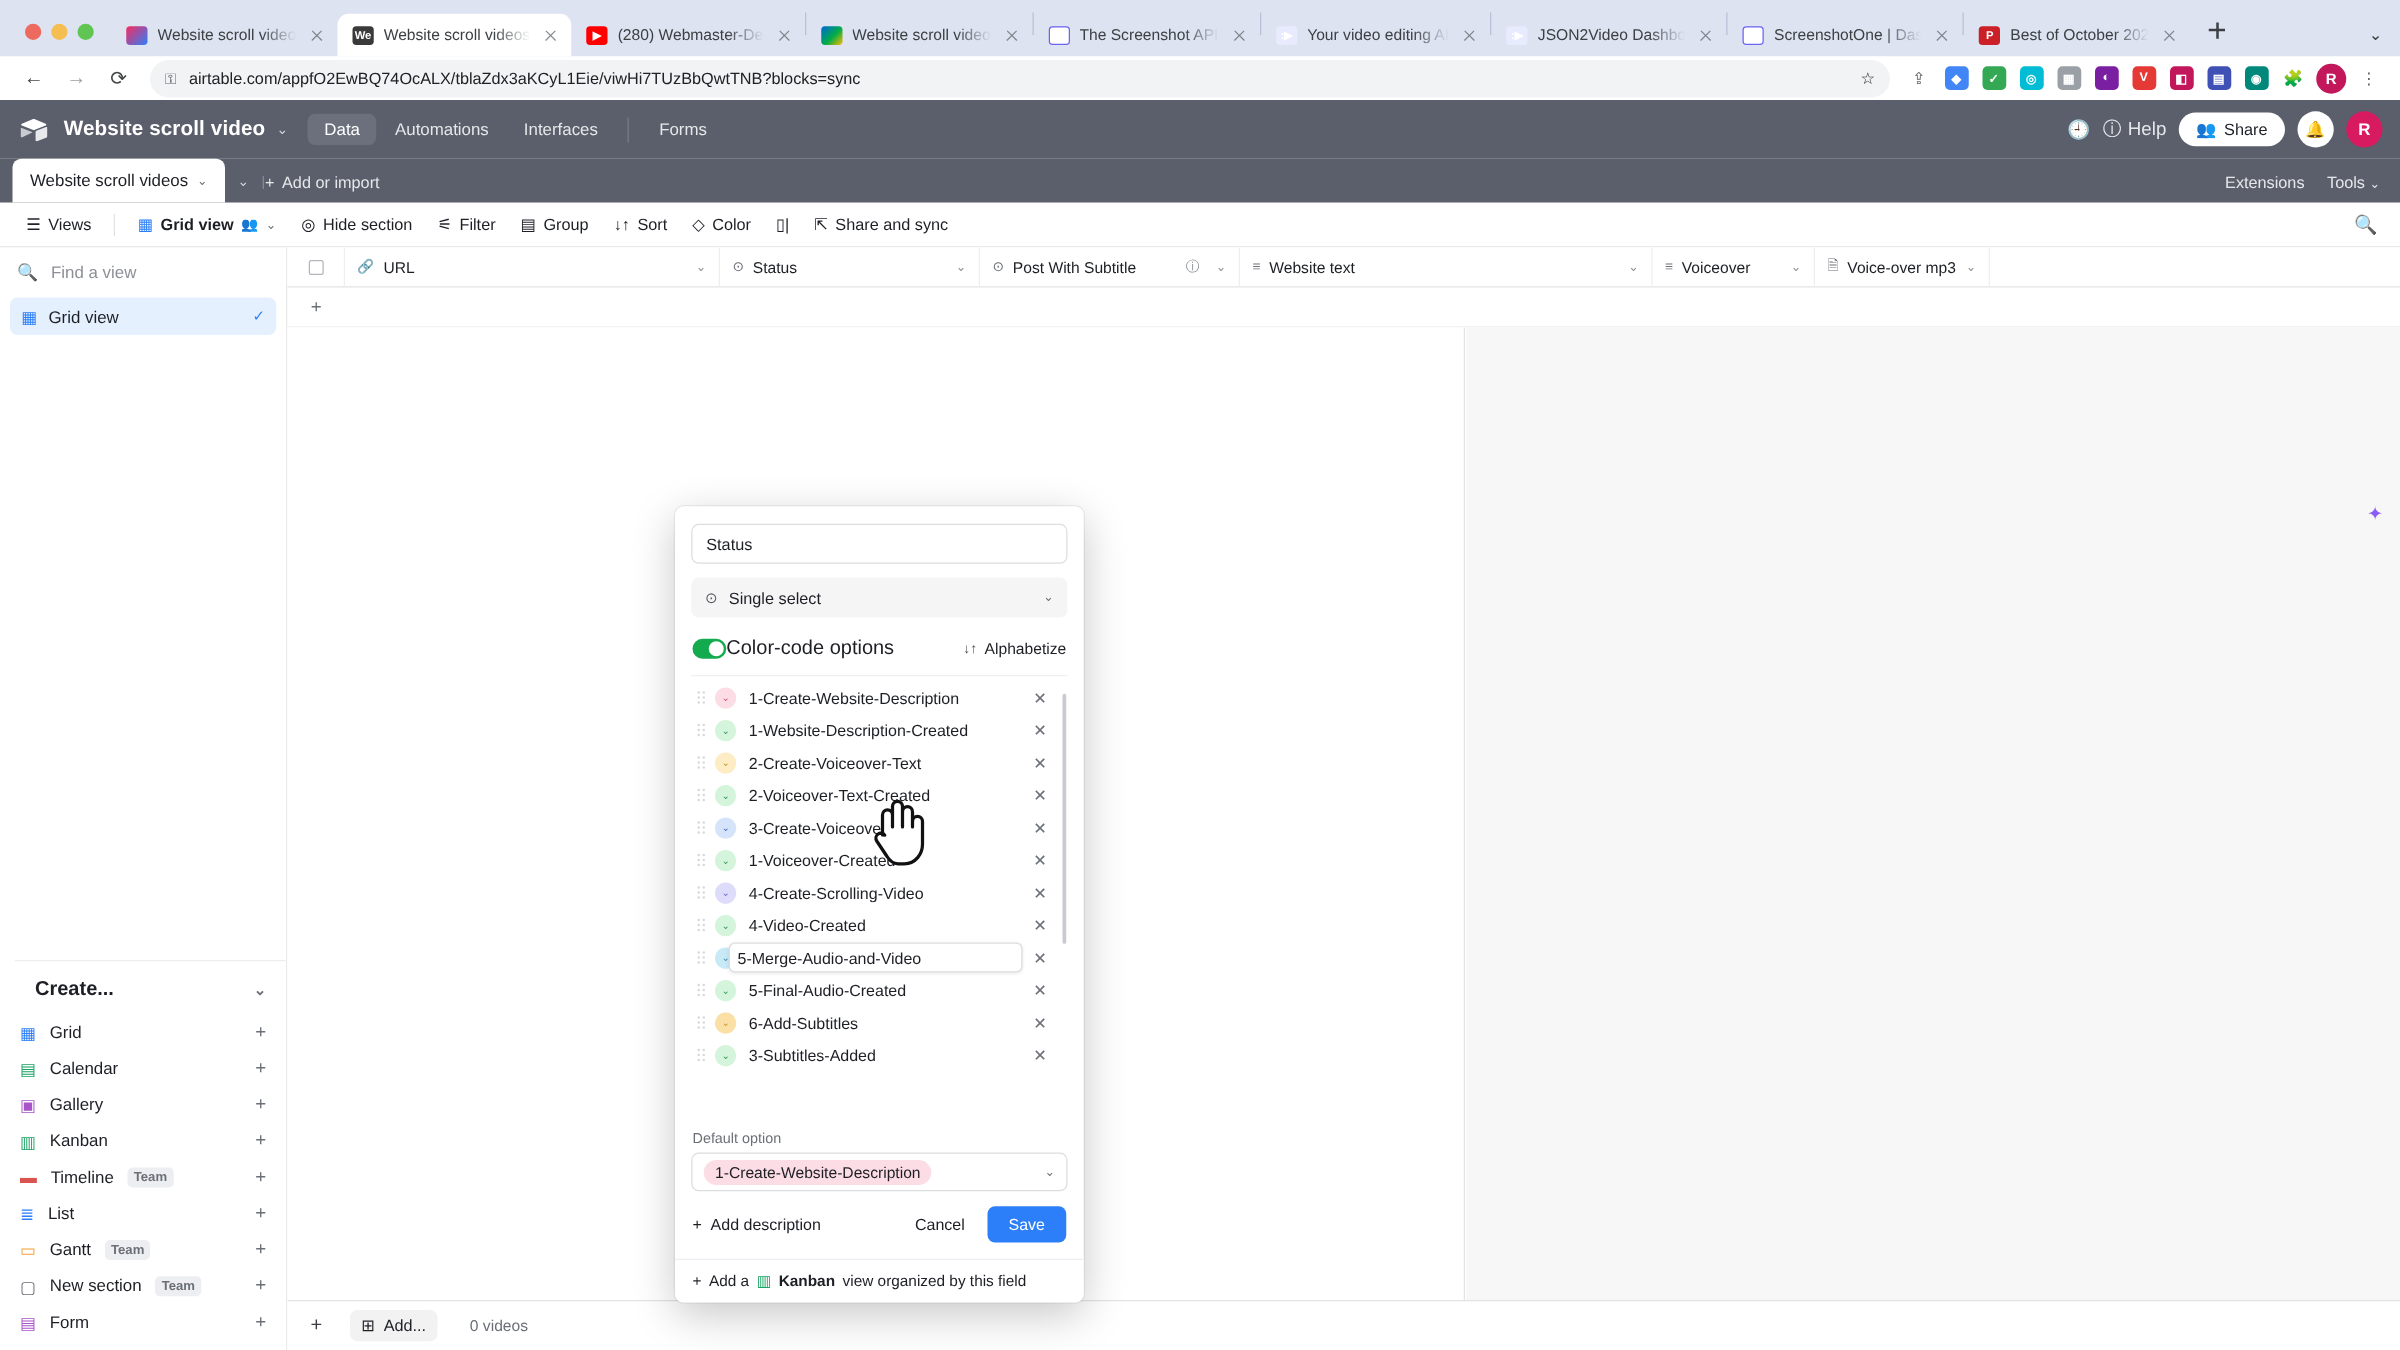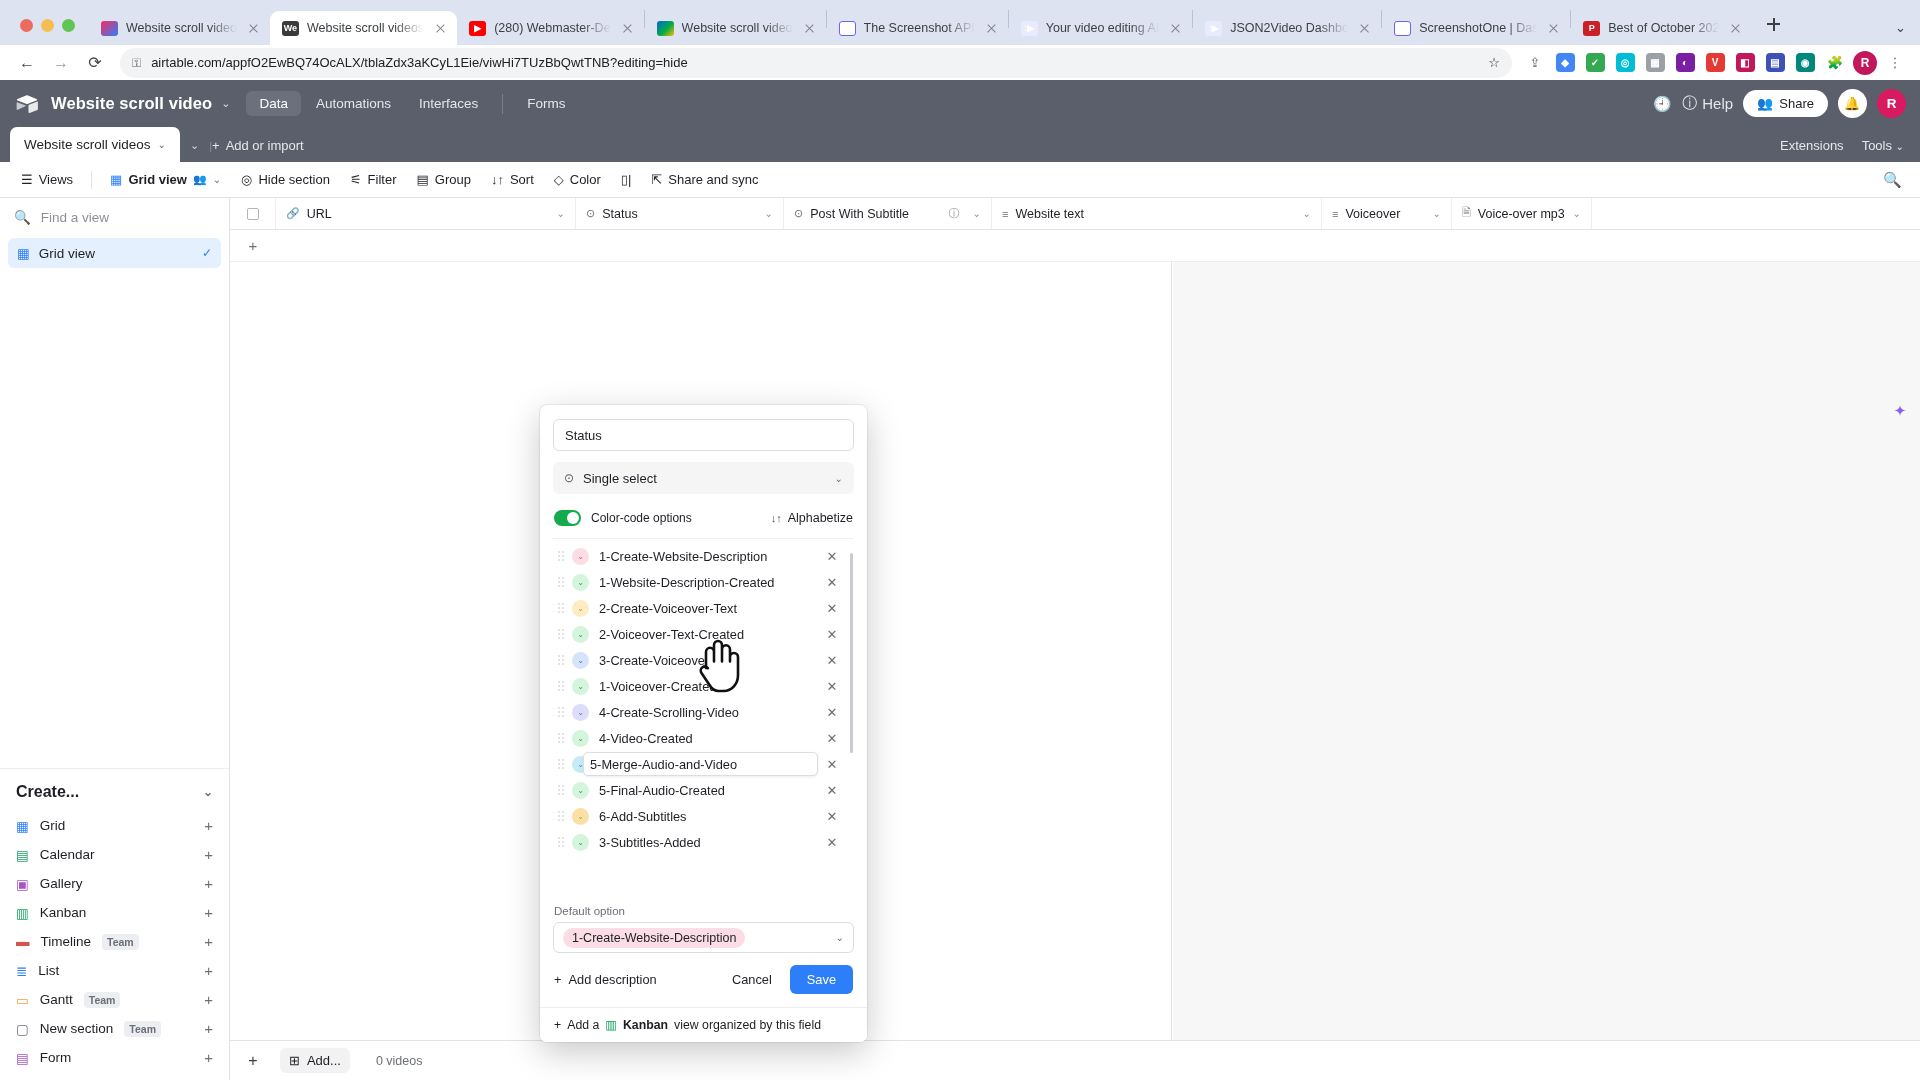--- a/index.html
+++ b/index.html
@@ -93,21 +93,21 @@
   .tool-right { margin-left: auto; padding-right: 6px; color: #4d4f55; font-size: 15px; }
 
   .at-body { flex: 1 1 auto; display: flex; min-height: 0; position: relative; }
 
   
   .sidebar { width: 230px; flex: 0 0 230px; border-right: 1px solid #e3e3e5; display: flex; flex-direction: column; background: #fff; }
   .sb-search { display: flex; align-items: center; gap: 10px; padding: 11px 14px; font-size: 13.5px; color: #8c8f96; }
   .sb-view { display: flex; align-items: center; gap: 9px; margin: 2px 8px; padding: 7px 9px; border-radius: 6px; background: #e5f0ff; font-size: 13.5px; color: #1d1f25; }
   .sb-view .chk { margin-left: auto; color: #2d7ff9; font-size: 12px; }
   .sb-spacer { flex: 1 1 auto; }
-  .sb-create-head { display: flex; align-items: center; padding: 14px 16px 10px; font-size: 16px; font-weight: 600; color: #1d1f25; border-top: 1px solid #ededee; }
+  .sb-create-head { display: flex; align-items: center; padding: 14px 16px 10px; font-size: 16px; font-weight: 600; color: #1d1f25; border-top: 1px solid #ededee; margin-left: 12px; }
   .sb-row { display: flex; align-items: center; gap: 11px; padding: 6px 16px; font-size: 13.5px; color: #1d1f25; }
   .sb-row .plus { margin-left: auto; color: #6b7078; font-size: 15px; }
   .team-badge { background: #eceef1; color: #6b7078; font-size: 10.5px; border-radius: 4px; padding: 2px 5px; font-weight: 600; }
 
   
   .gridpane { flex: 1 1 auto; display: flex; flex-direction: column; min-width: 0; position: relative; background: #fff; }
   .gridheader { height: 32px; display: flex; border-bottom: 1px solid #e3e3e5; background: #fff; flex: 0 0 32px; }
   .gh-checkcell { width: 46px; flex: 0 0 46px; display: flex; align-items: center; justify-content: center; border-right: 1px solid #eceef1; }
   .gh-check { width: 12px; height: 12px; border: 1.5px solid #b3b6bd; border-radius: 2px; }
   .gh-col { display: flex; align-items: center; gap: 7px; padding: 0 10px; border-right: 1px solid #eceef1; font-size: 12.5px; color: #1d1f25; position: relative; }
@@ -141,21 +141,21 @@
   }
   .m-select {
     height: 32px; background: #f5f5f6; border-radius: 6px; display: flex; align-items: center;
     padding: 0 11px; gap: 9px; font-size: 13px; color: #1d1f25; margin-top: 11px;
   }
   .m-select .car { margin-left: auto; color: #6b7078; font-size: 10px; }
   .m-desc { font-size: 12.3px; color: #6b7078; line-height: 1.42; margin: 13px 1px 0; }
   .m-toggle-row { display: flex; align-items: center; margin: 16px 1px 12px; }
   .toggle { width: 27px; height: 16px; border-radius: 9px; background: #13ab4d; position: relative; flex: 0 0 27px; }
   .toggle::after { content: ""; position: absolute; right: 2px; top: 2px; width: 12px; height: 12px; border-radius: 50%; background: #fff; }
-  .m-toggle-label { font-size: 12px; color: #1d1f25; margin-left: 10px; }
+  .m-toggle-label { font-size: 16px; color: #1d1f25; }
   .m-alpha { margin-left: auto; display: flex; align-items: center; gap: 6px; font-size: 12.5px; color: #1d1f25; }
 
   .opt-list { flex: 1 1 auto; overflow: hidden; position: relative; border-top: 1px solid #f0f0f1; padding-top: 4px; }
   .opt-scroll { position: absolute; right: 1px; top: 14px; width: 3.5px; height: 200px; border-radius: 2px; background: #c9cbd0; }
   .opt-row { display: flex; align-items: center; height: 26px; padding: 0 14px 0 3px; position: relative; }
   .opt-row.focused .opt-name-wrap {
     background: #fff; border: 1px solid #dcdde0; border-radius: 5px;
     box-shadow: 0 1px 3px rgba(0,0,0,.08); height: 24px; display: flex; align-items: center; padding-left: 6px; margin-left: -6px;
   }
   .drag { width: 10px; flex: 0 0 10px; display: grid; grid-template-columns: 2px 2px; gap: 2px 2px; justify-content: center; opacity: .45; }
@@ -247,21 +247,21 @@
     <div class="newtab"></div>
     <div class="tabchevron">⌄</div>
   </div>
 
   <div class="toolbar">
     <div class="navbtn">←</div>
     <div class="navbtn dis">→</div>
     <div class="navbtn">⟳</div>
     <div class="omnibox">
       <span class="ico" style="font-size:12px;color:#5f6368;">⚿</span>
-      <span class="url">airtable.com/appfO2EwBQ74OcALX/tblaZdx3aKCyL1Eie/viwHi7TUzBbQwtTNB?editing=hide</span>
+      <span class="url">airtable.com/appfO2EwBQ74OcALX/tblaZdx3aKCyL1Eie/viwHi7TUzBbQwtTNB?blocks=sync</span>
       <span class="ico" style="margin-left:auto;">☆</span>
     </div>
     <div class="tb-icon">⇪</div>
     <div class="tb-icon">
         <span class="ext-sq" style="background:#4285f4;">◆</span>
       </div>
     <div class="tb-icon">
         <span class="ext-sq" style="background:#34a853;">✓</span>
       </div>
     <div class="tb-icon">

